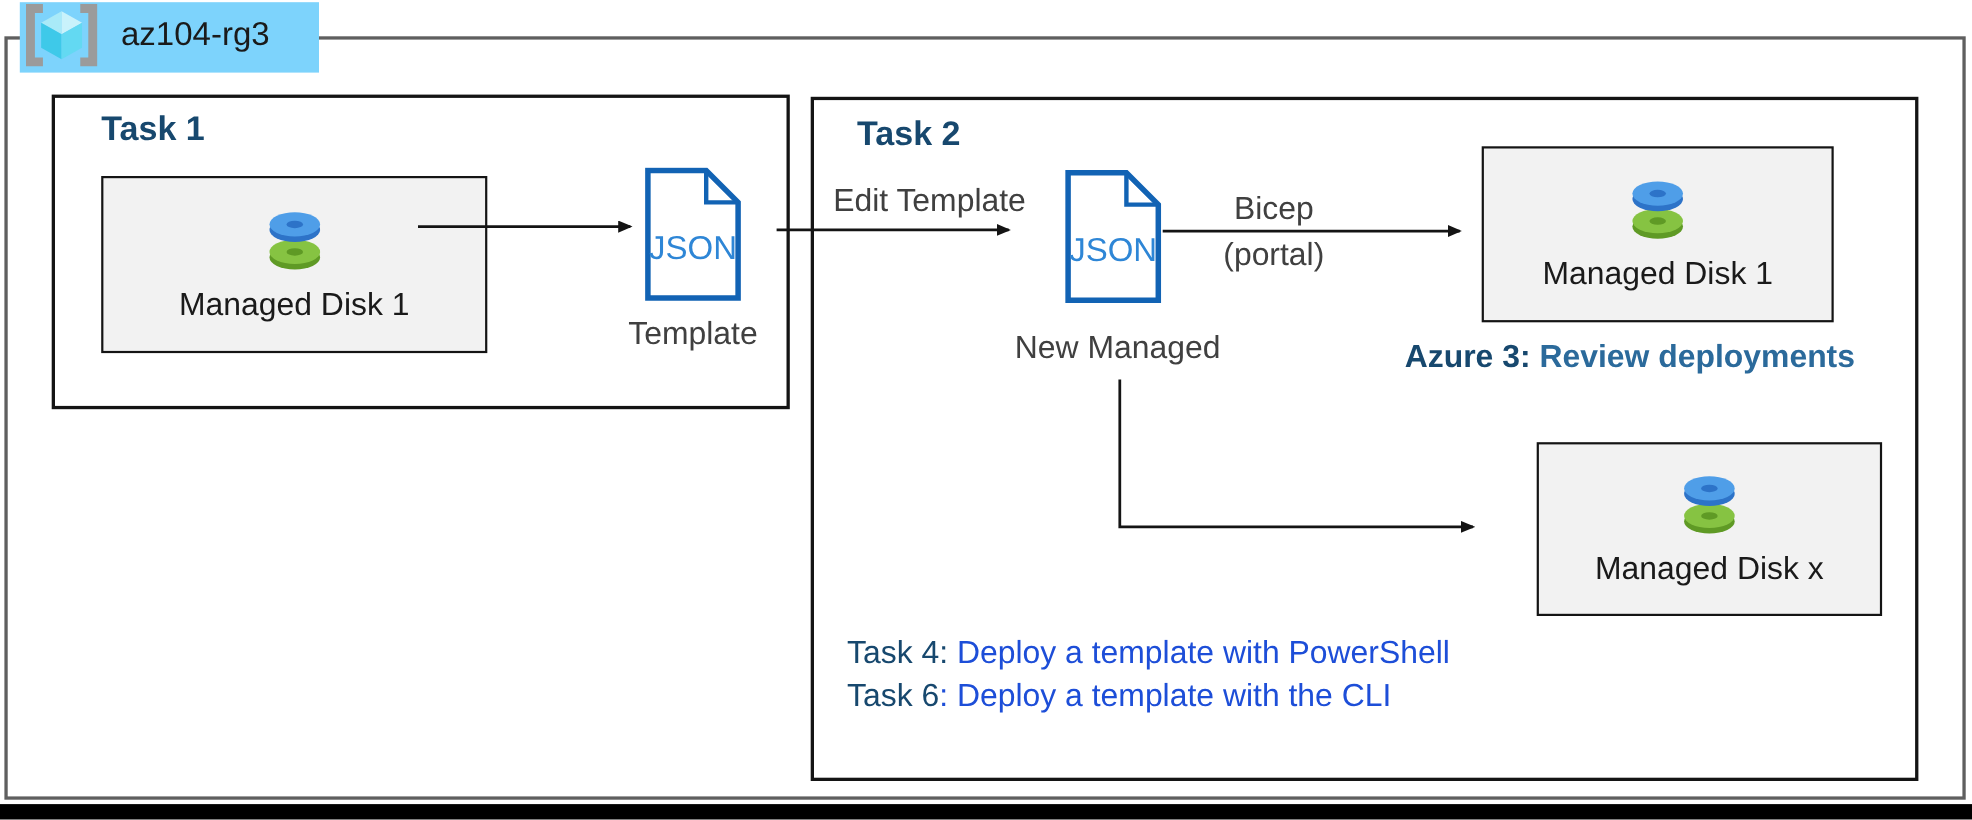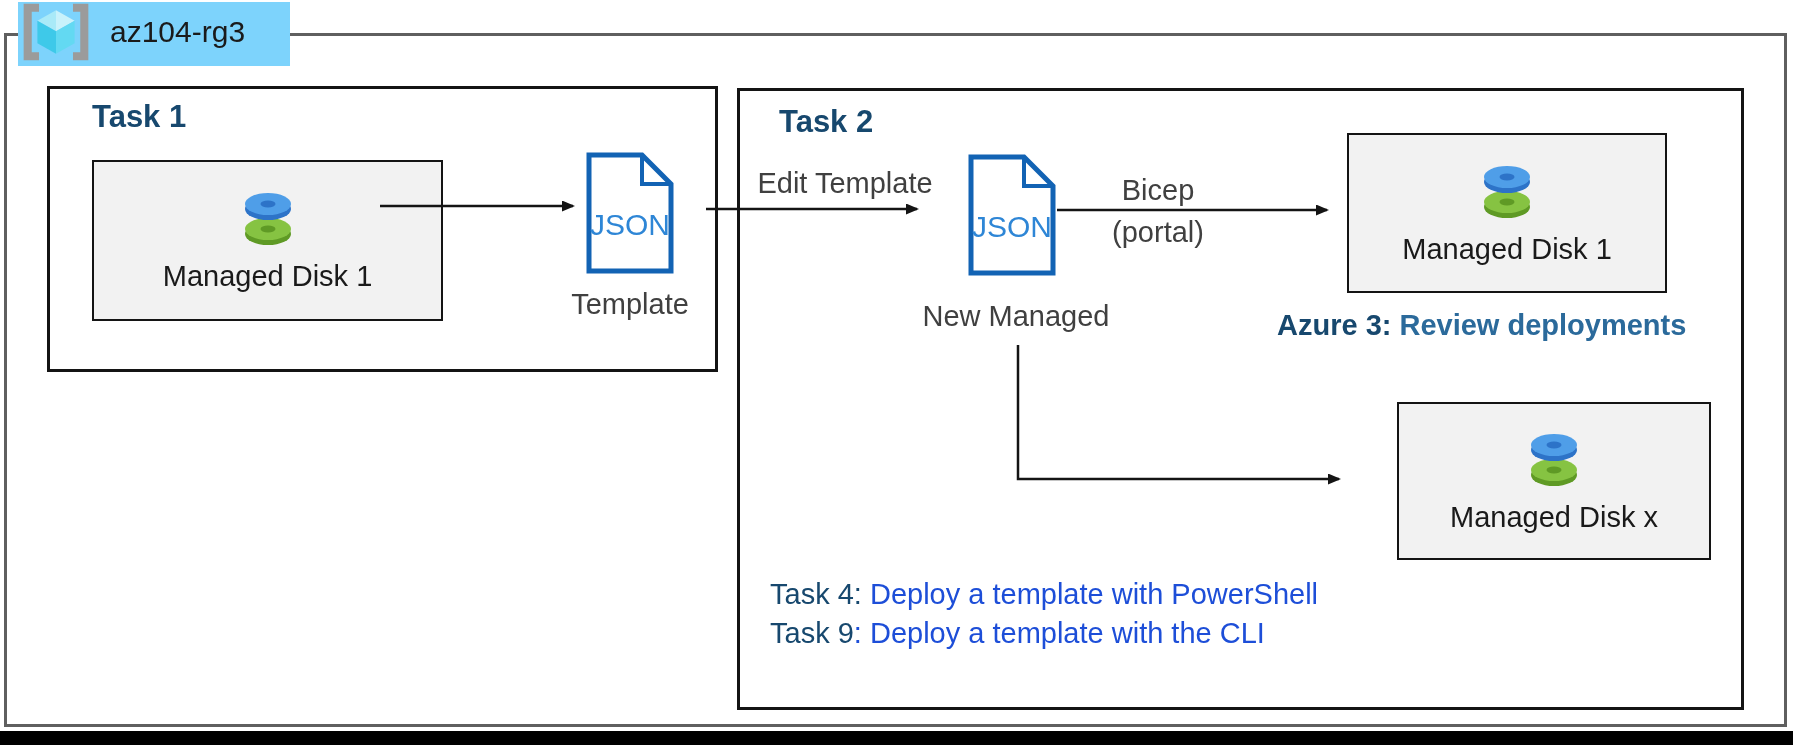--- a/index.html
+++ b/index.html
@@ -165,21 +165,21 @@
     </svg>
   </span>
   <span class="disk-label">Managed Disk x</span>
 </div>
 
 <div id="task-list">
   <div>
     <span class="t-prefix">Task 4:</span><span class="t-text"> Deploy a template with PowerShell</span>
   </div>
   <div>
-    <span class="t-prefix">Task 9</span><span class="t-text">: Deploy a template with the CLI</span>
+    <span class="t-prefix">Task 6</span><span class="t-text">: Deploy a template with the CLI</span>
   </div>
 </div>
 
 <svg id="connectors" width="1793" height="745" viewBox="0 0 1793 745">
   <defs>
     <marker id="ah" markerWidth="13" markerHeight="11" refX="11" refY="5.5" orient="auto" markerUnits="userSpaceOnUse">
       <path d="M0,0 L13,5.5 L0,11 Z" fill="#141414"></path>
     </marker>
   </defs>
   <path d="M380,206 H573" stroke="#141414" stroke-width="2.5" fill="none" marker-end="url(#ah)"></path>

